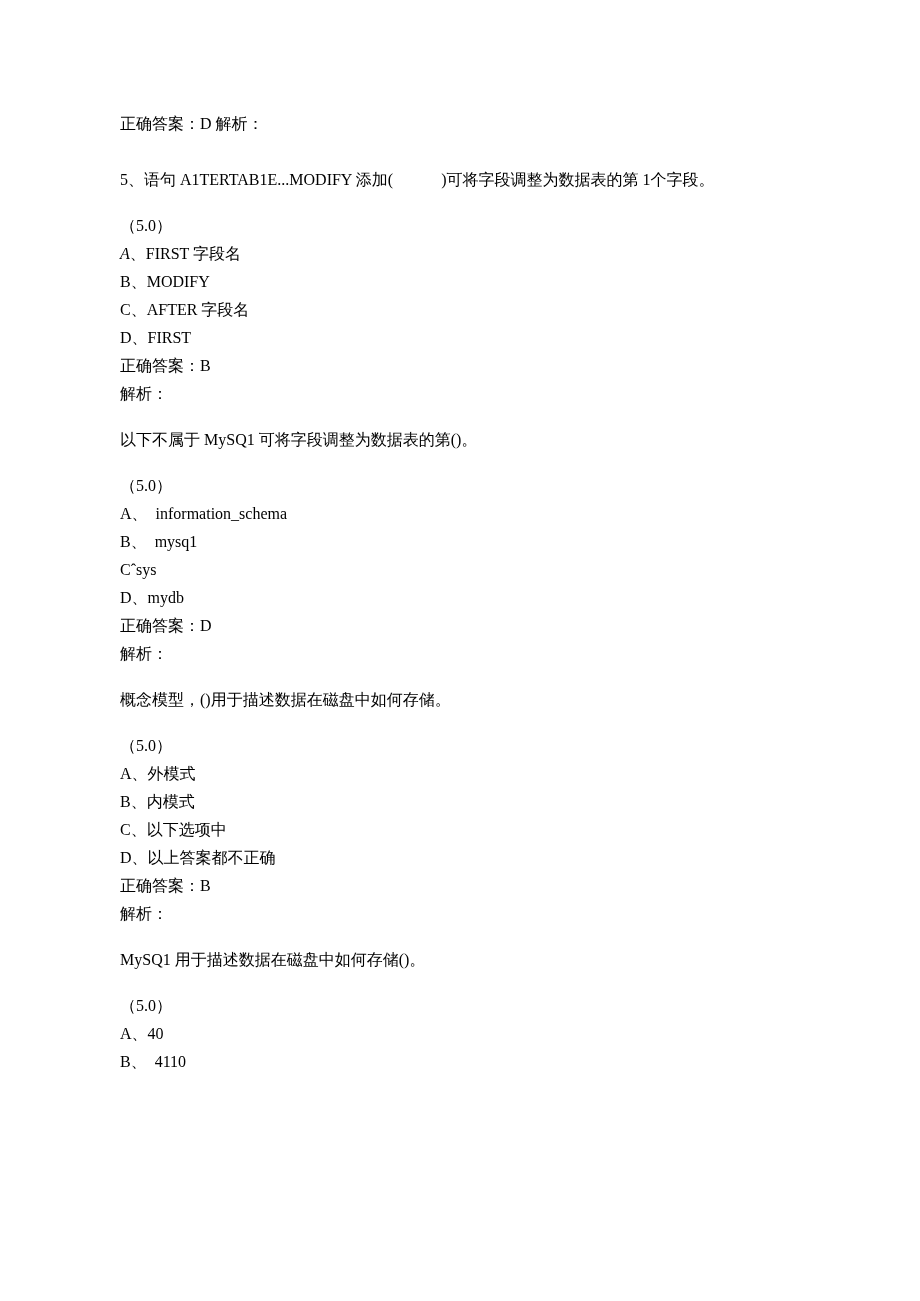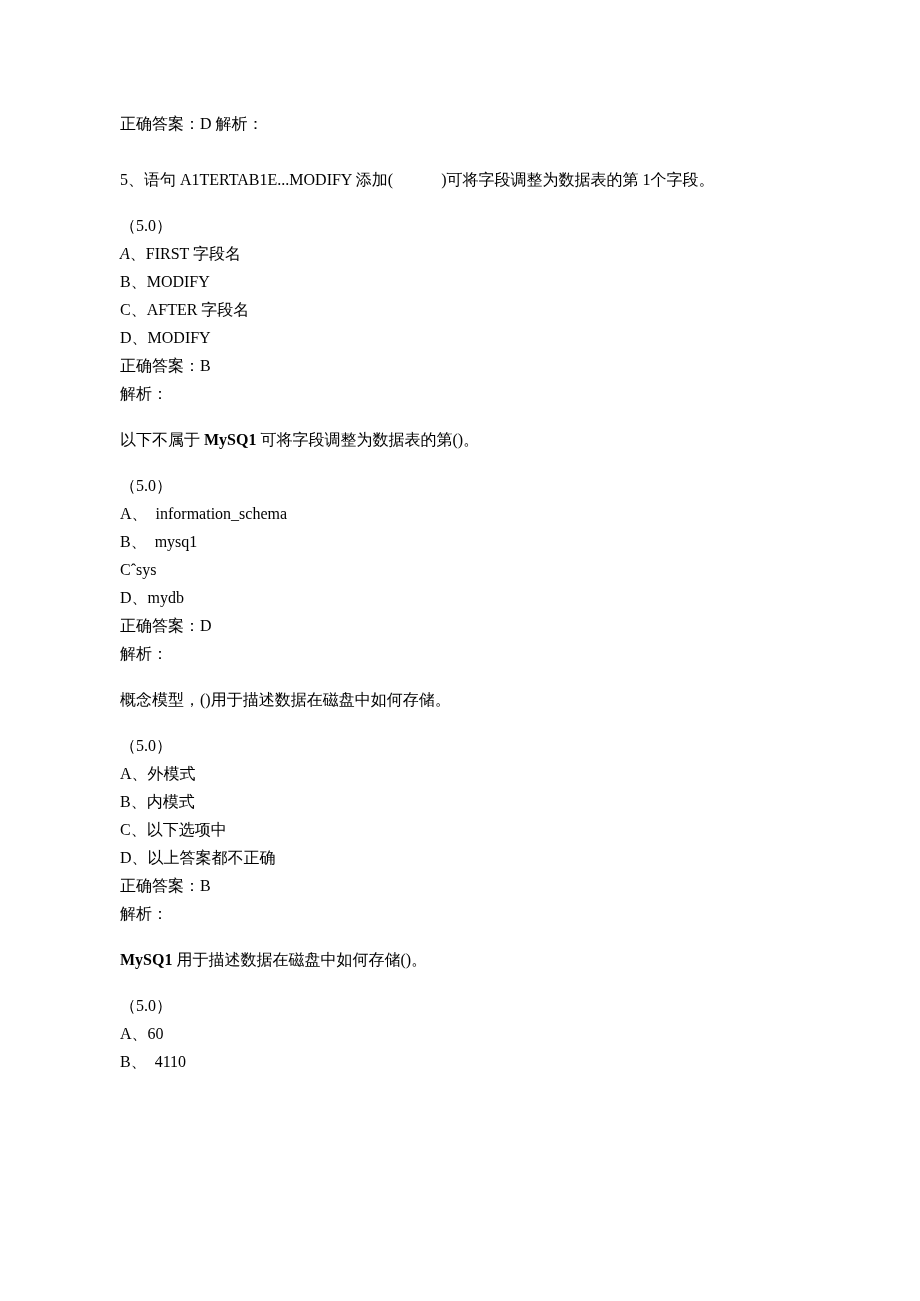--- a/index.html
+++ b/index.html
@@ -15,21 +15,21 @@
     line-height: 1.75;
     padding: 110px 120px 60px 120px;
     box-sizing: border-box;
   }
   .line {
     margin: 0;
     padding: 0;
     white-space: pre-wrap;
   }
   .bold {
-    font-weight: bold;
+    font-weight: normal;
   }
   .italic {
     font-style: italic;
   }
   .gap-small {
     height: 28px;
   }
   .gap-med {
     height: 18px;
   }
@@ -40,21 +40,21 @@
 <p class="line">正确答案：D 解析：</p>
 
 <div class="gap-small"></div>
 
 <p class="line">5、语句 A1TERTAB1E...MODIFY 添加(            )可将字段调整为数据表的第 1个字段。</p>
 <div class="gap-med"></div>
 <p class="line">（5.0）</p>
 <p class="line"><span class="italic">A</span><span>、FIRST 字段名</span></p>
 <p class="line">B、MODIFY</p>
 <p class="line">C、AFTER 字段名</p>
-<p class="line">D、MODIFY</p>
+<p class="line">D、FIRST</p>
 <p class="line">正确答案：B</p>
 <p class="line">解析：</p>
 
 <div class="gap-med"></div>
 
 <p class="line"><span>以下不属于 </span><span class="bold">MySQ1</span><span> 可将字段调整为数据表的第()。</span></p>
 <div class="gap-med"></div>
 <p class="line">（5.0）</p>
 <p class="line">A、  information_schema</p>
 <p class="line">B、  mysq1</p>
@@ -73,14 +73,14 @@
 <p class="line">C、以下选项中</p>
 <p class="line">D、以上答案都不正确</p>
 <p class="line">正确答案：B</p>
 <p class="line">解析：</p>
 
 <div class="gap-med"></div>
 
 <p class="line"><span class="bold">MySQ1</span><span> 用于描述数据在磁盘中如何存储()。</span></p>
 <div class="gap-med"></div>
 <p class="line">（5.0）</p>
-<p class="line">A、60</p>
+<p class="line">A、40</p>
 <p class="line">B、  4110</p>
 
 </body></html>

